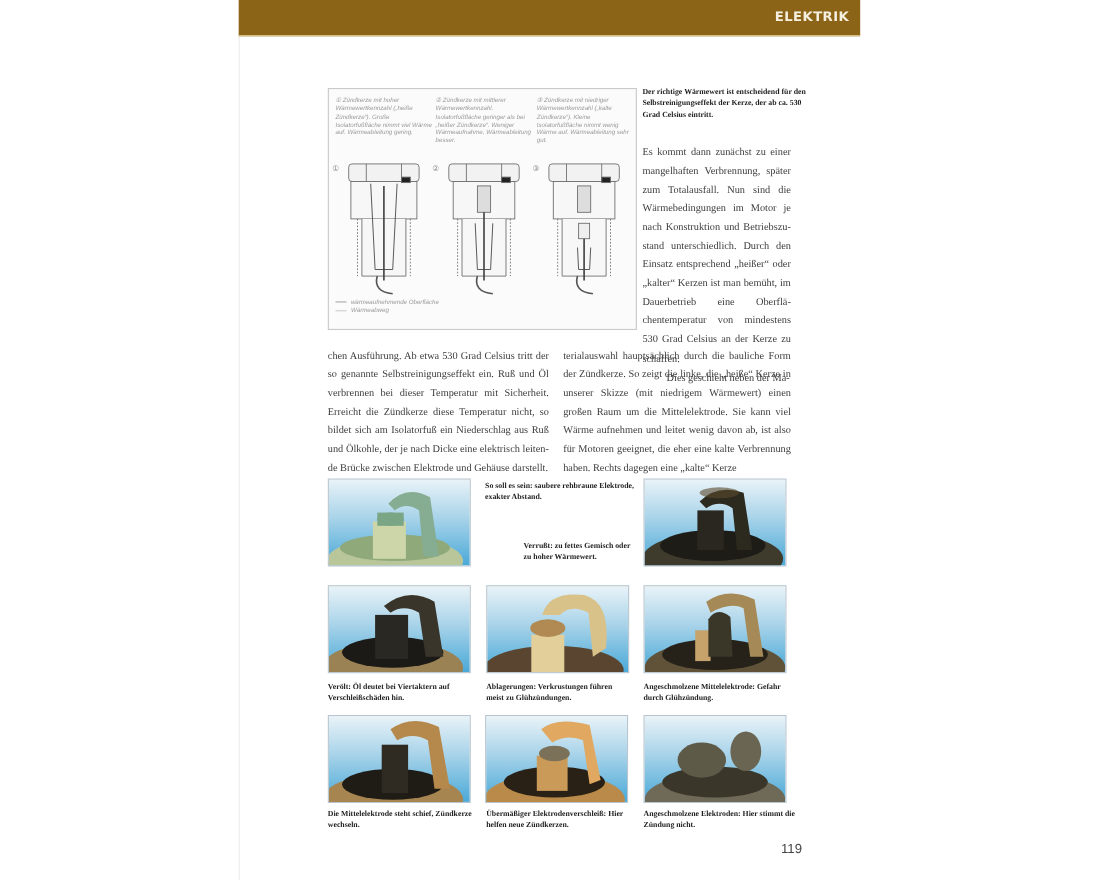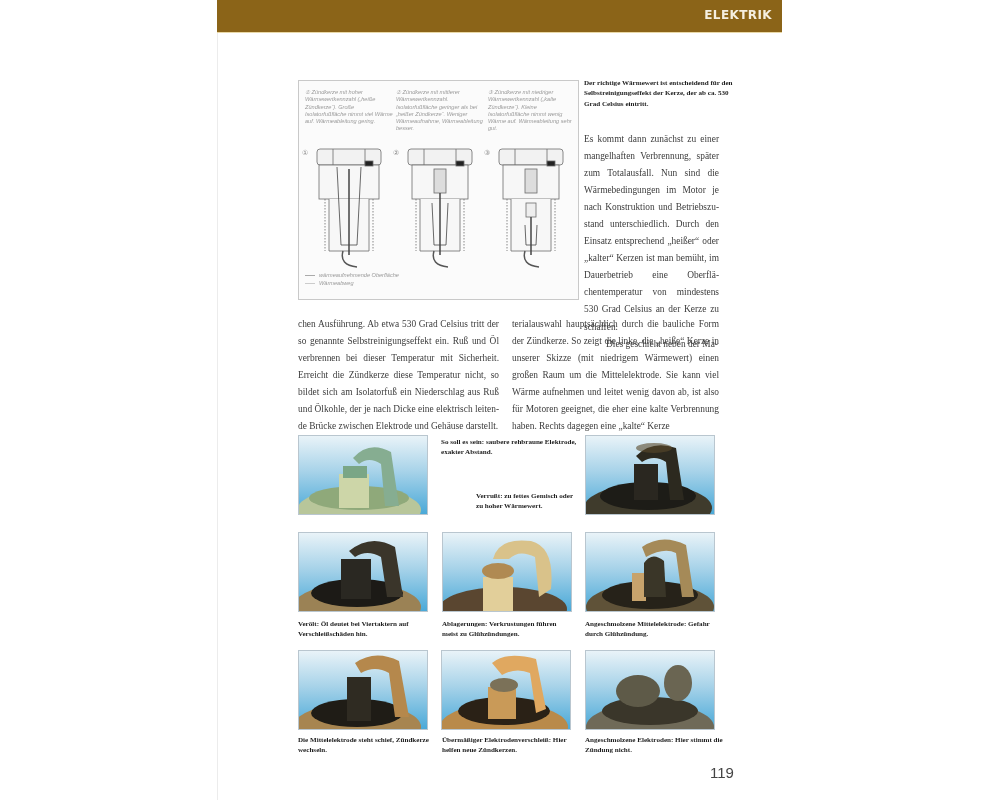--- a/index.html
+++ b/index.html
@@ -42,21 +42,21 @@
       text-align: justify; margin: 0;
     }
     .body-text p { margin: 0; }
     .indent { text-indent: 22px; }
     .photo {
       position: absolute; width: 128px; height: 78px; border: 1px solid #b9c6cf; overflow: hidden;
       background: linear-gradient(180deg, #e9f3f8 0%, #a8d3e9 45%, #4aa9d8 100%);
     }
     .photo svg { position: absolute; left: 0; top: 0; }
     .page-number {
-      position: absolute; left: 710px; top: 764px; font-family: "Liberation Sans", sans-serif; font-size: 15px; color: #444;
+      position: absolute; left: 710px; top: 764px; font-family: "Liberation Sans", sans-serif; font-size: 12px; color: #444;
     }
   </style>
 </head>
 <body>
 
 <div class="page"></div>
 <div class="header-band">
   <span class="header-title">ELEKTRIK</span>
 </div>
 

